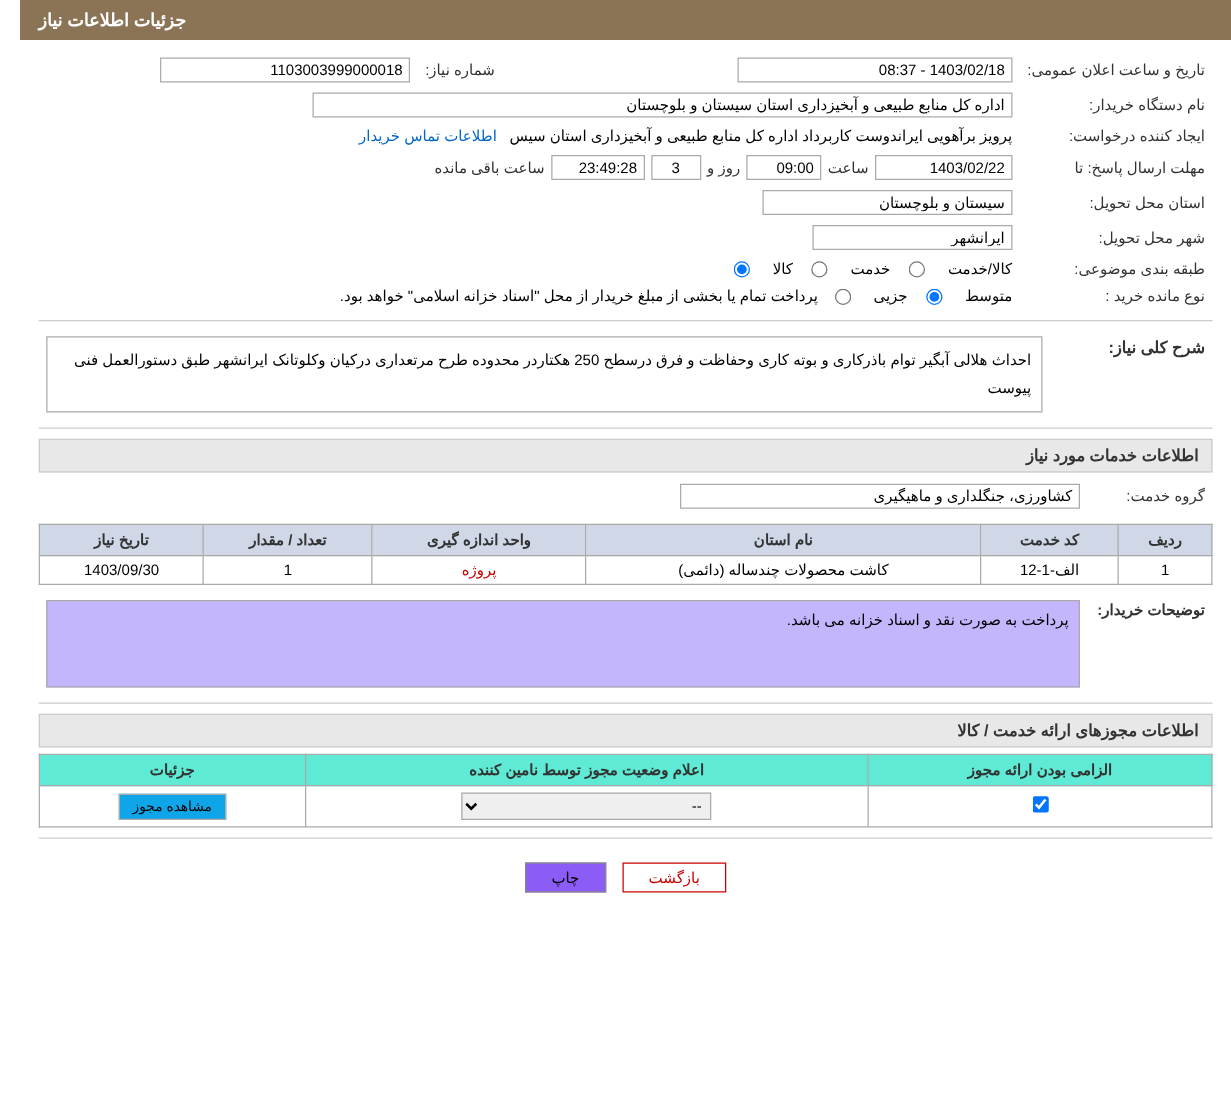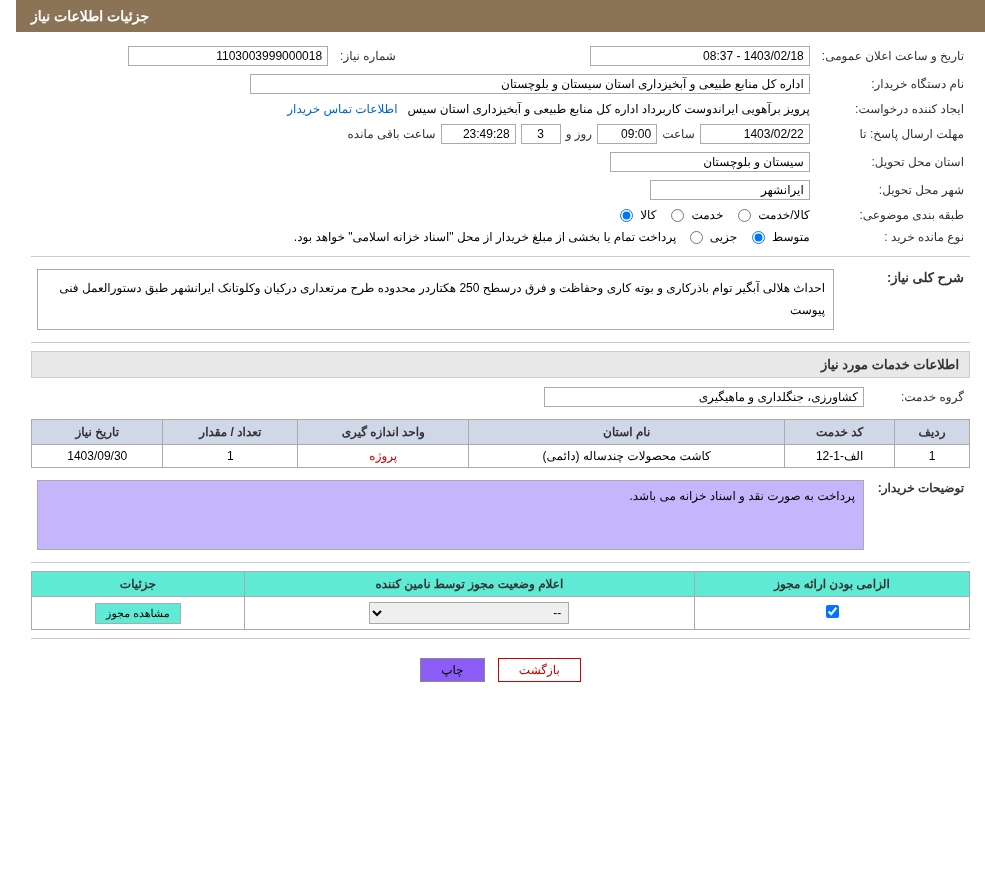--- a/index.html
+++ b/index.html
@@ -122,21 +122,21 @@
       font-size: 12px;
       color: #333;
     }
     .permit-table td {
       border: 1px solid #aaa;
       padding: 5px 8px;
       text-align: center;
       font-size: 12px;
     }
     .btn-view {
-      background: #5eead4;
+      background: #0ea5e9;
       border: 1px solid #aaa;
       padding: 3px 10px;
       cursor: pointer;
       font-size: 11px;
       font-family: Tahoma, Arial, sans-serif;
     }
     .select-field {
       border: 1px solid #aaa;
       padding: 2px 3px;
       font-size: 12px;
@@ -174,21 +174,21 @@
     }
     .radio-group {
       display: inline-flex;
       gap: 15px;
       align-items: center;
       direction: rtl;
     }
     .radio-item {
       display: inline-flex;
       align-items: center;
-      gap: 7px;
+      gap: 18px;
     }
     .section-divider {
       border: none;
       border-top: 1px solid #ccc;
       margin: 8px 0;
     }
     .date-time-row {
       display: flex;
       align-items: center;
       gap: 5px;
@@ -379,20 +379,21 @@
           <div class="buyer-notes-wrapper">
             <span>پرداخت به صورت نقد و اسناد خزانه می باشد.</span>
           </div>
         </td>
       </tr>
     </tbody>
       </table>
 
     <hr class="section-divider">
 
+    <div class="section-title">اطلاعات مجوزهای ارائه خدمت / کالا</div>
 
     <table class="permit-table">
       <thead>
         <tr>
           <th>الزامی بودن ارائه مجوز</th>
           <th>اعلام وضعیت مجوز توسط نامین کننده</th>
           <th>جزئیات</th>
         </tr>
       </thead>
       <tbody id="permit-tbody">

